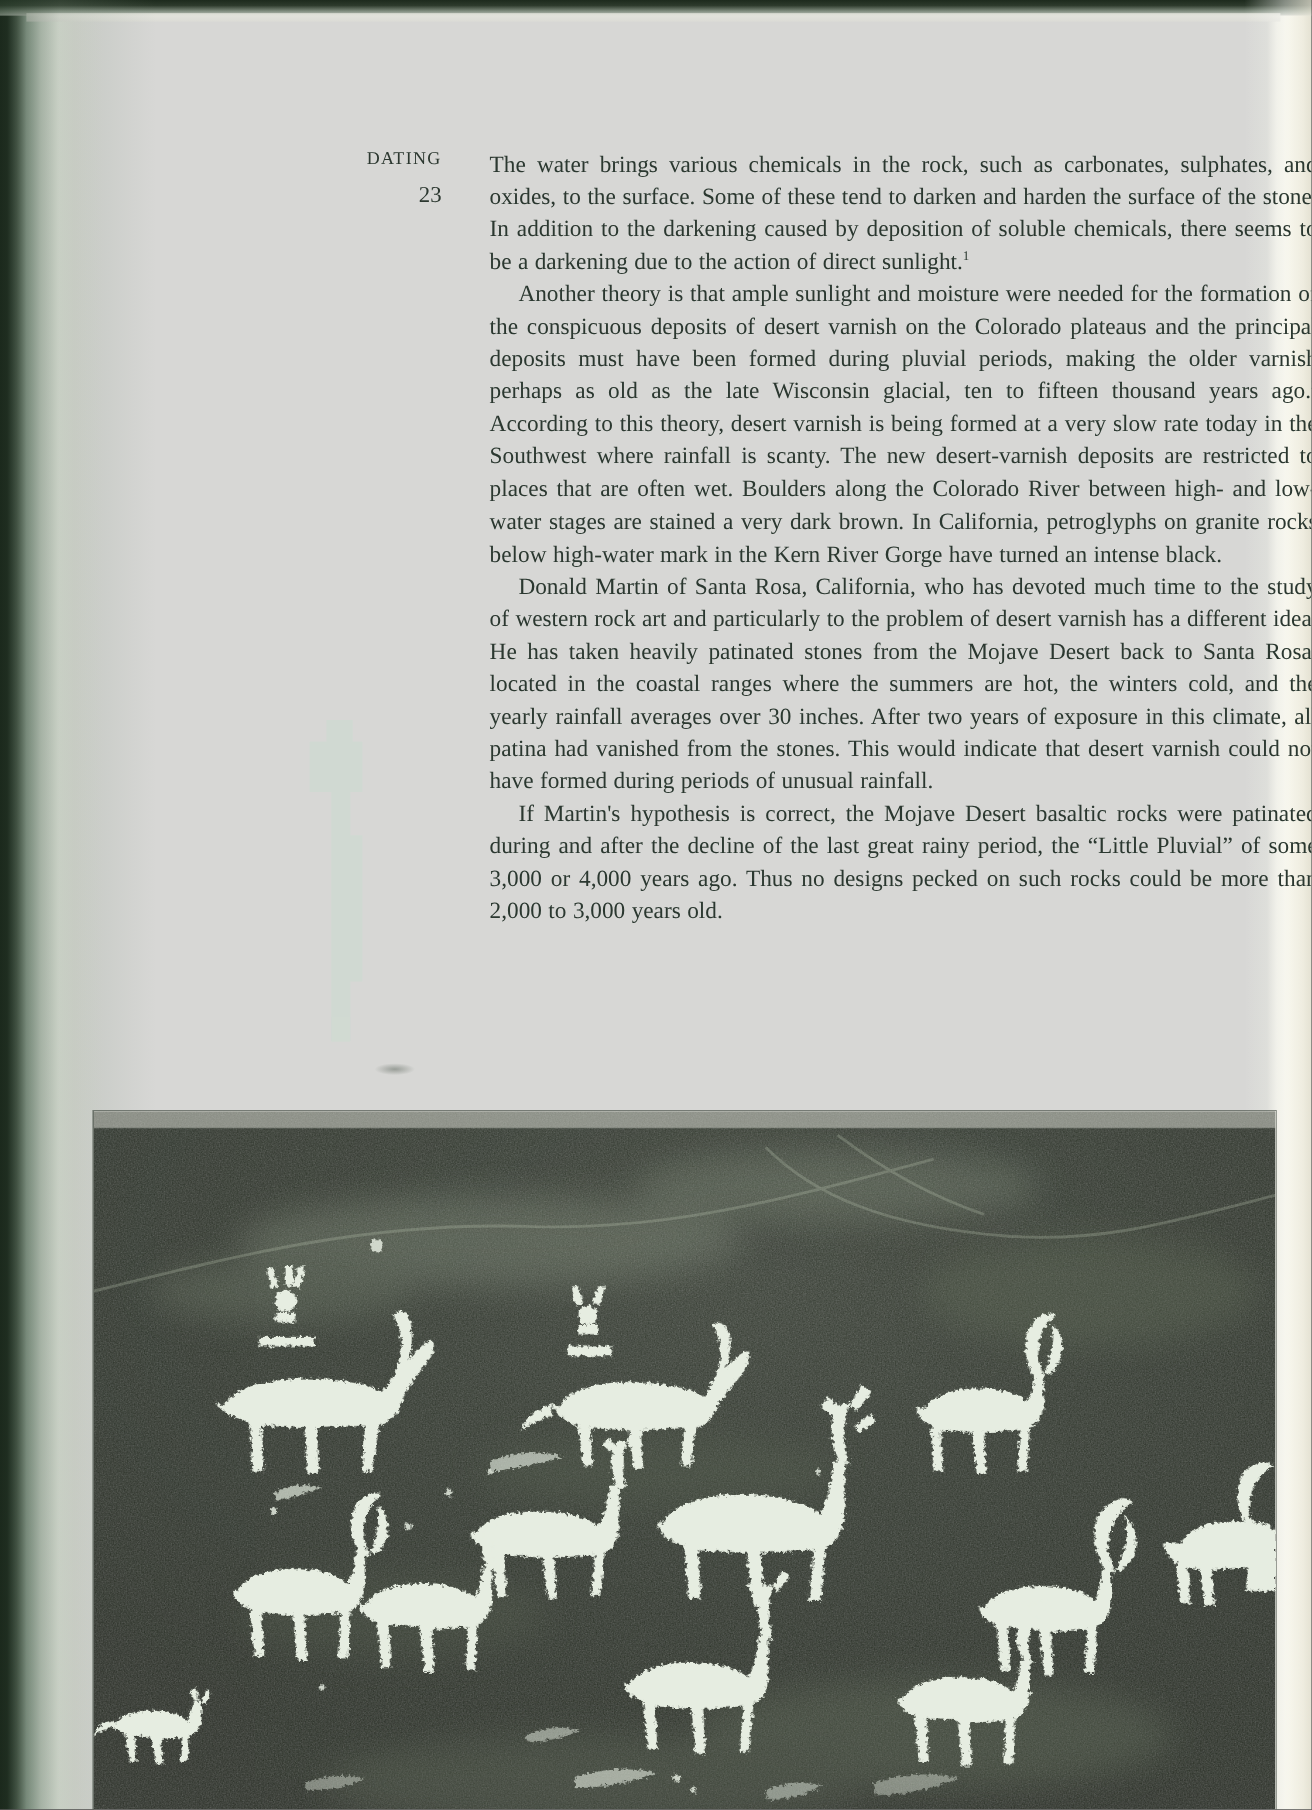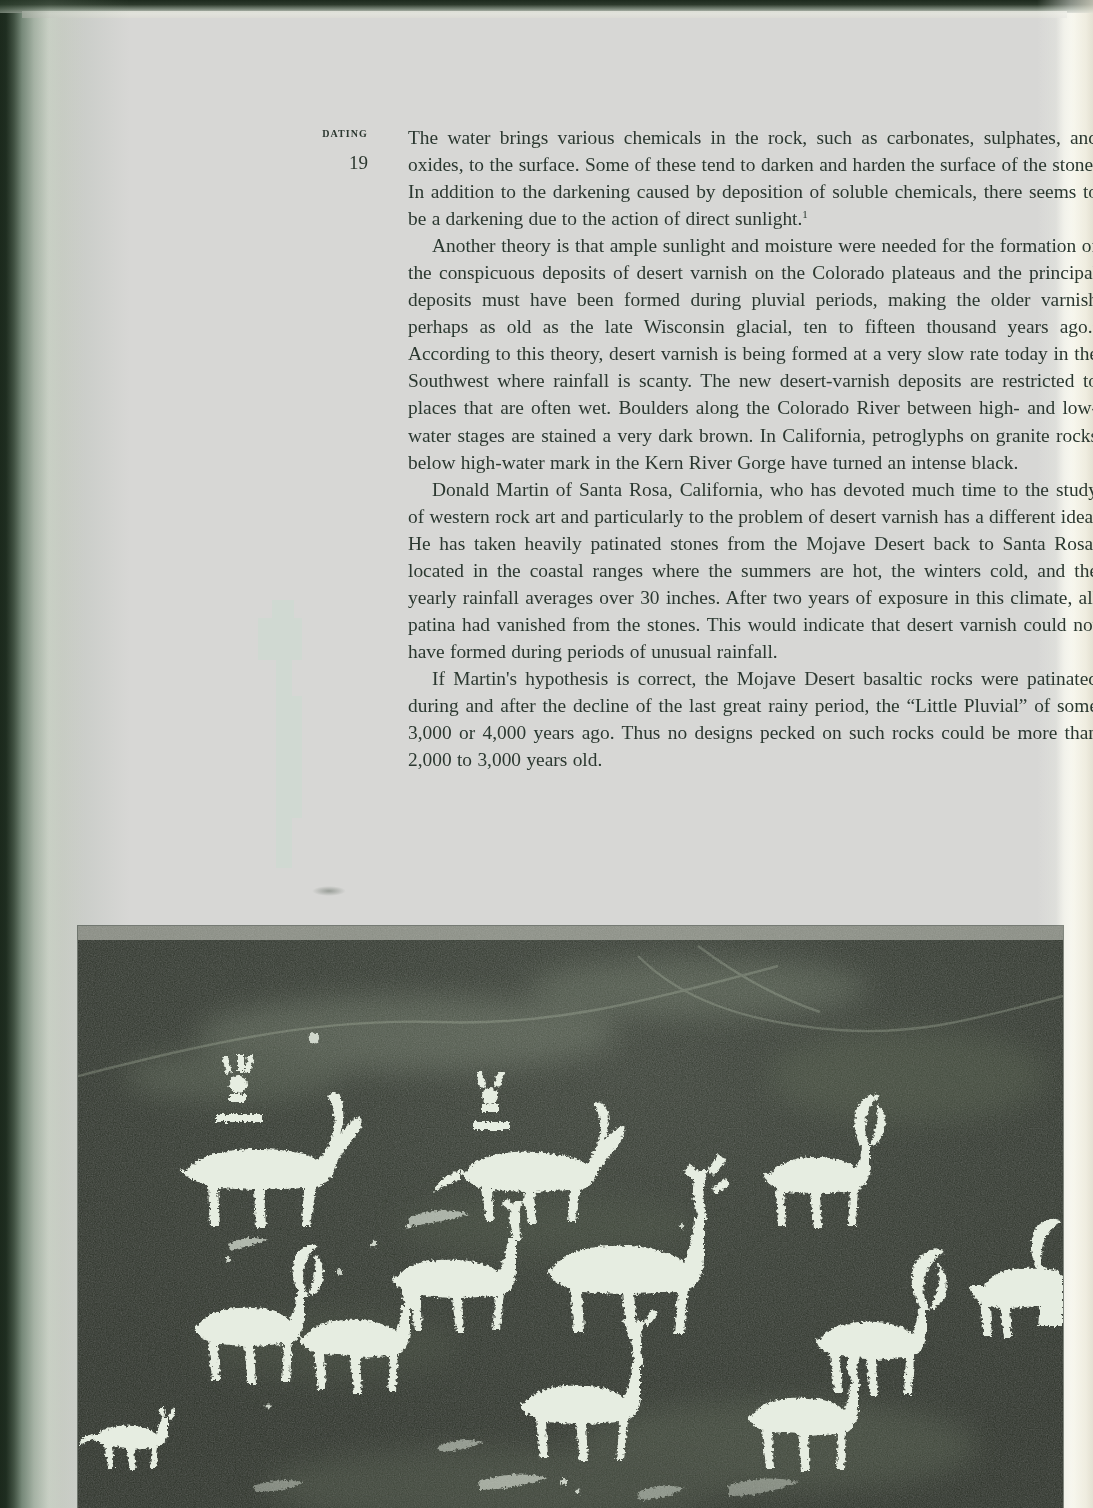--- a/index.html
+++ b/index.html
@@ -62,21 +62,21 @@
     background:radial-gradient(ellipse at center,rgba(90,100,90,.5),rgba(90,100,90,0) 70%);
     pointer-events:none;
   }
 
   
   .folio-block{
     position:absolute;left:246px;top:124px;width:122px;
     text-align:right;color:#2c3830;
   }
   .running-head{
-    font-size:10px;font-weight:bold;letter-spacing:1.1px;
+    font-size:15px;font-weight:normal;letter-spacing:1.1px;
     line-height:19px;
   }
   .folio-number{
     font-size:19px;line-height:26px;margin-top:7px;
     font-family:"Liberation Serif",serif;
   }
 
   
   .textcol{
     position:absolute;left:408px;top:124px;
@@ -114,21 +114,21 @@
   <div class="margin-artifact">
     <i class="ma-tip"></i>
       <i class="ma-head"></i>
       <i class="ma-stem"></i>
       <i class="ma-flare"></i>
   </div>
   <div class="artifact-smudge"></div>
 
   <div class="folio-block">
     <div class="running-head">DATING</div>
-    <div class="folio-number">19</div>
+    <div class="folio-number">23</div>
   </div>
 
   <div class="textcol">
     <p><span>The water brings various chemicals in the rock, such as carbonates, sulphates, and oxides, to the surface. Some of these tend to darken and harden the surface of the stone. In addition to the darkening caused by deposition of soluble chemicals, there seems to be a darkening due to the action of direct sunlight.</span><sup>1</sup></p>
     <p class="indent"><span>Another theory is that ample sunlight and moisture were needed for the formation of the conspicuous deposits of desert varnish on the Colorado plateaus and the principal deposits must have been formed during pluvial periods, making the older varnish perhaps as old as the late Wisconsin glacial, ten to fifteen thousand years ago.</span><sup>2</sup><span> According to this theory, desert varnish is being formed at a very slow rate today in the Southwest where rainfall is scanty. The new desert-varnish deposits are restricted to places that are often wet. Boulders along the Colorado River between high- and low-water stages are stained a very dark brown. In California, petroglyphs on granite rocks below high-water mark in the Kern River Gorge have turned an intense black.</span></p>
     <p class="indent">Donald Martin of Santa Rosa, California, who has devoted much time to the study of western rock art and particularly to the problem of desert varnish has a different idea. He has taken heavily patinated stones from the Mojave Desert back to Santa Rosa, located in the coastal ranges where the summers are hot, the winters cold, and the yearly rainfall averages over 30 inches. After two years of exposure in this climate, all patina had vanished from the stones. This would indicate that desert varnish could not have formed during periods of unusual rainfall.</p>
     <p class="indent">If Martin's hypothesis is correct, the Mojave Desert basaltic rocks were patinated during and after the decline of the last great rainy period, the “Little Pluvial” of some 3,000 or 4,000 years ago. Thus no designs pecked on such rocks could be more than 2,000 to 3,000 years old.</p>
   </div>
 
   <div class="photo-wrap">

